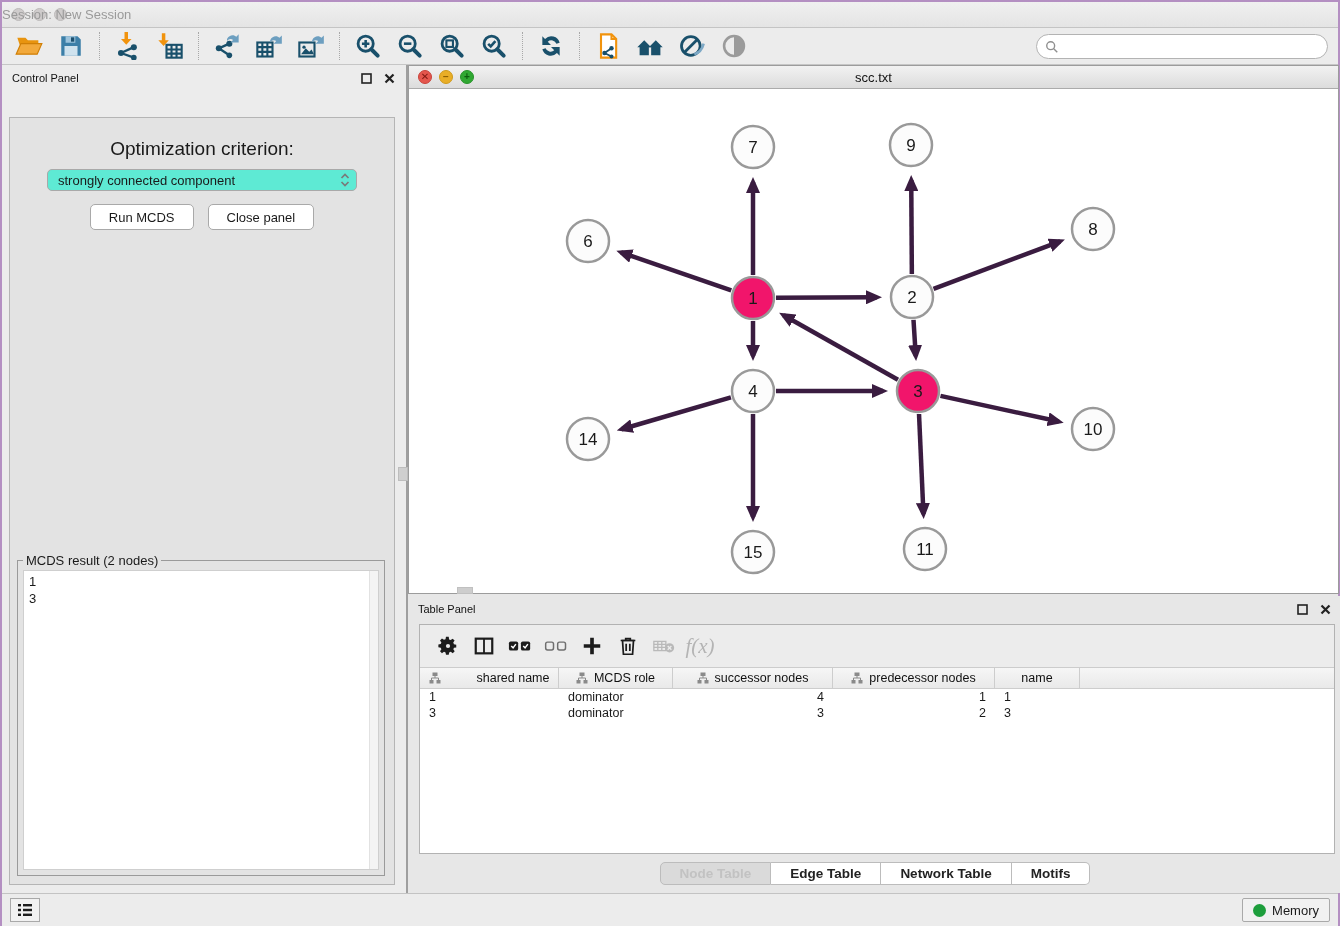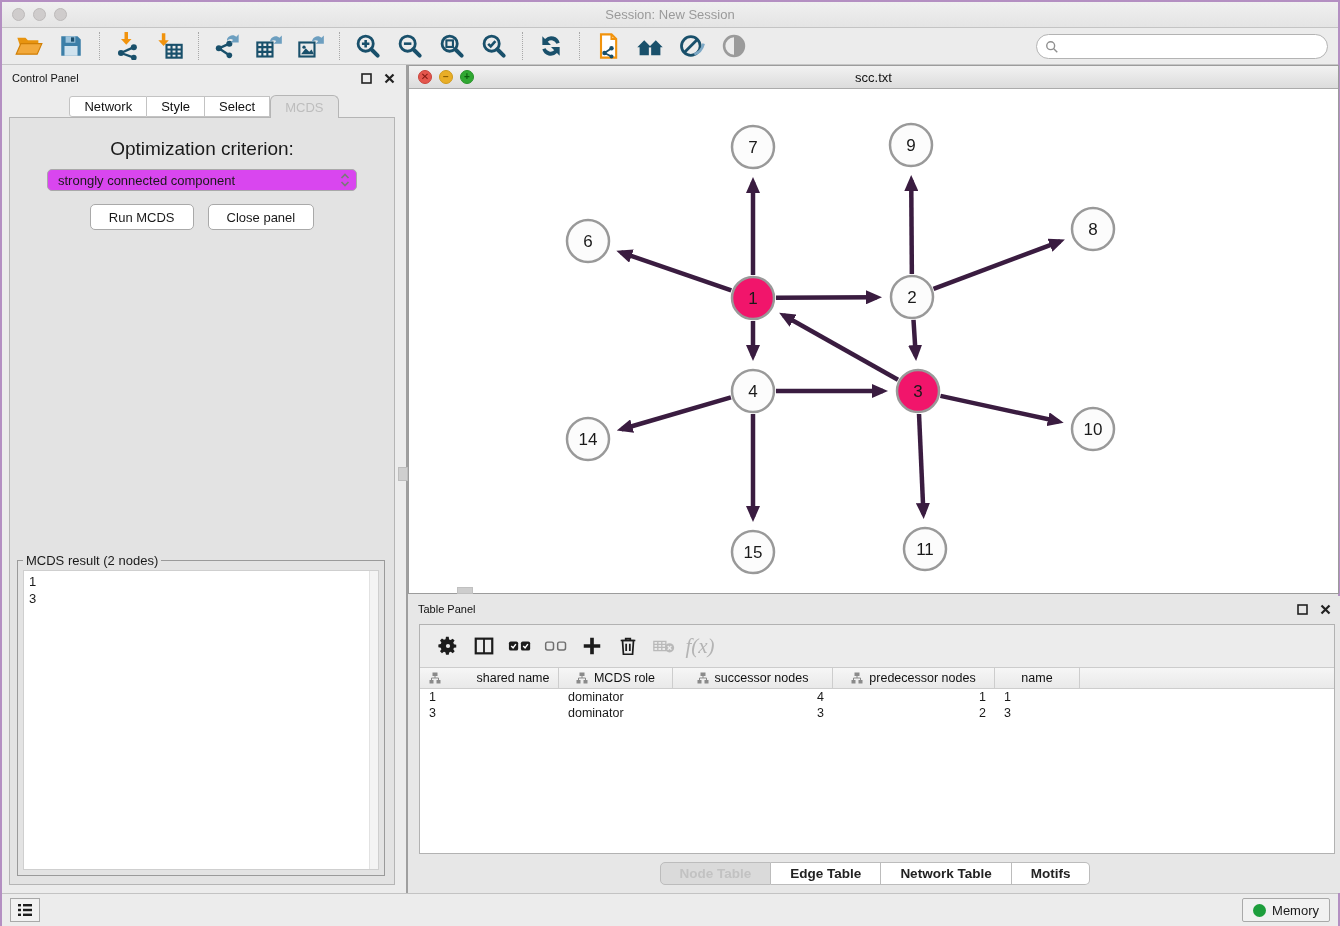--- a/index.html
+++ b/index.html
@@ -7,21 +7,21 @@
     font-family:"Liberation Sans","DejaVu Sans",sans-serif; font-size:13px; color:#1a1a1a;
     background:#e7e7e7; }
   .frame { width:1340px; height:926px; border-top:2px solid #b48fc2; border-left:2px solid #b48fc2;
     border-right:2px solid #b48fc2; display:flex; flex-direction:column; }
 
   
   .titlebar { height:26px; background:linear-gradient(#f0f0f0,#e4e4e4); border-bottom:1px solid #c4c4c4;
     position:relative; display:flex; align-items:center; }
   .lights { display:flex; gap:8px; margin-left:10px; }
   .light { width:13px; height:13px; border-radius:50%; background:#cfcccc; border:1px solid #bdbaba; }
-  .titlebar .title { position:absolute; left:0; right:0; text-align:center; color:#9a9a9a; font-size:13px; }
+  .titlebar .title { position:absolute; left:0; right:0; color:#9a9a9a; font-size:13px; }
 
   
   .toolbar { height:37px; background:#ececec; border-bottom:1px solid #c6c6c6;
     display:flex; align-items:center; padding-left:6px; position:relative; }
   .tbtn { width:34px; height:32px; display:flex; align-items:center; justify-content:center; margin:0 4px; }
   .tsep { width:1px; height:28px; border-left:1px dotted #a8a8a8; margin:0 7px; }
   .searchbox { position:absolute; right:10px; top:6px; width:292px; height:25px; background:#fff;
     border:1px solid #b3b3b3; border-radius:13px; display:flex; align-items:center; padding-left:8px; }
   .searchbox input { border:none; outline:none; flex:1; font-size:13px; background:transparent; margin-left:5px; }
 
@@ -35,21 +35,21 @@
   .wicon { width:14px; height:14px; margin-left:9px; display:flex; align-items:center; justify-content:center; }
   .cp-tabs { position:absolute; left:0; right:0; top:31px; height:22px; display:flex; justify-content:center; z-index:2; }
   .cp-tab { height:21px; background:#fff; border:1px solid #c3c3c3; border-left:none; padding:0 14px;
     display:flex; align-items:center; font-size:13px; color:#111; }
   .cp-tab:first-child { border-left:1px solid #c3c3c3; border-radius:3px 0 0 3px; }
   .cp-tab.active { background:#e3e3e3; color:#bdbdbd; border:1px solid #b5b5b5; border-bottom:none;
     border-radius:6px 6px 0 0; height:23px; margin-top:-1px; }
   .cp-content { position:absolute; left:7px; right:11px; top:52px; bottom:8px; background:#e3e3e3;
     border:1px solid #b5b5b5; z-index:1; }
   .opt-label { text-align:center; margin-top:20px; font-size:19px; }
-  .cselect { margin:9px auto 0; width:310px; height:22px; background:#d946ef; border:1px solid #a9a9a9;
+  .cselect { margin:9px auto 0; width:310px; height:22px; background:#5eead4; border:1px solid #a9a9a9;
     border-radius:5px; display:flex; align-items:center; padding:0 6px 0 10px; }
   .cselect .val { flex:1; font-size:13px; }
   .btnrow { display:flex; justify-content:center; gap:14px; margin-top:13px; }
   .pbtn { height:25px; background:#fff; border:1px solid #a9a9a9; border-radius:5px; padding:12px 18px;
     font-size:13px; display:flex; align-items:center; }
   .groupbox { position:absolute; left:7px; right:9px; top:442px; bottom:8px; border:1px solid #9a9a9a; }
   .groupbox .legend { position:absolute; top:-8px; left:5px; background:#e3e3e3; padding:0 3px; font-size:13px; }
   .groupbox .gb-area { position:absolute; left:5px; right:5px; top:9px; bottom:5px; background:#fff;
     border:1px solid #cfcfcf; padding:2px 0 0 5px; font-size:13px; line-height:17px; }
   .gb-scroll { position:absolute; right:0; top:0; bottom:0; width:9px; background:#f4f4f4; border-left:1px solid #e2e2e2; }
@@ -260,26 +260,20 @@
           <svg width="11" height="11" viewBox="0 0 11 11">
               <rect x="1" y="1" width="9" height="9" fill="none" stroke="#222" stroke-width="1.6"></rect>
             </svg>
         </span>
         <span class="wicon">
           <svg width="11" height="11" viewBox="0 0 11 11">
               <path d="M1.5 1.5l8 8M9.5 1.5l-8 8" stroke="#222" stroke-width="2.2"></path>
             </svg>
         </span>
       </div>
-      <div class="cp-tabs" id="cp-tabs">
-          <div class="cp-tab">Network</div>
-          <div class="cp-tab">Style</div>
-          <div class="cp-tab">Select</div>
-          <div class="cp-tab active">MCDS</div>
-        </div>
       <div class="cp-content">
         <div class="opt-label">Optimization criterion:</div>
         <div class="cselect">
           <span class="val">strongly connected component</span>
           <svg width="10" height="16" viewBox="0 0 10 16">
             <path d="M1.5 6L5 2.5 8.5 6" fill="none" stroke="#7a7a7a" stroke-width="1.7"></path>
             <path d="M1.5 10L5 13.5 8.5 10" fill="none" stroke="#7a7a7a" stroke-width="1.7"></path>
           </svg>
         </div>
         <div class="btnrow">

